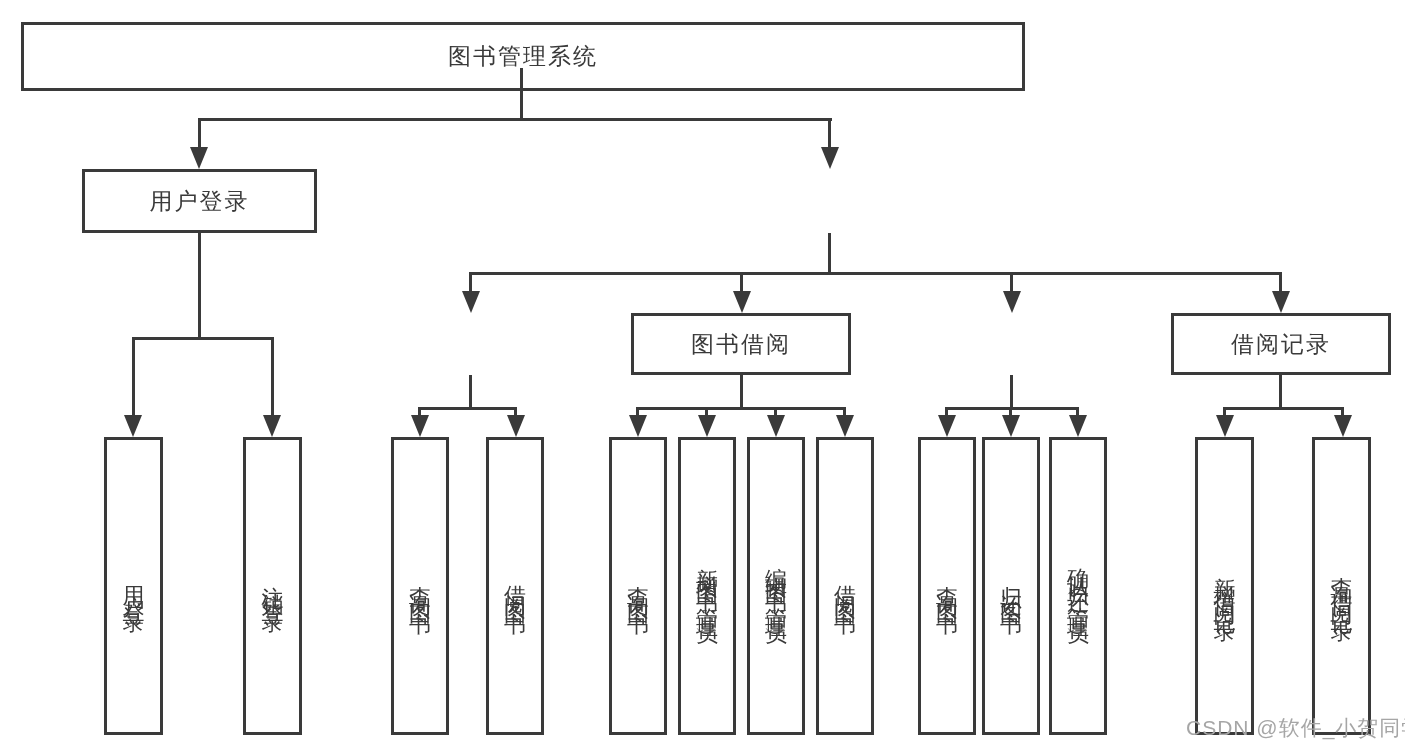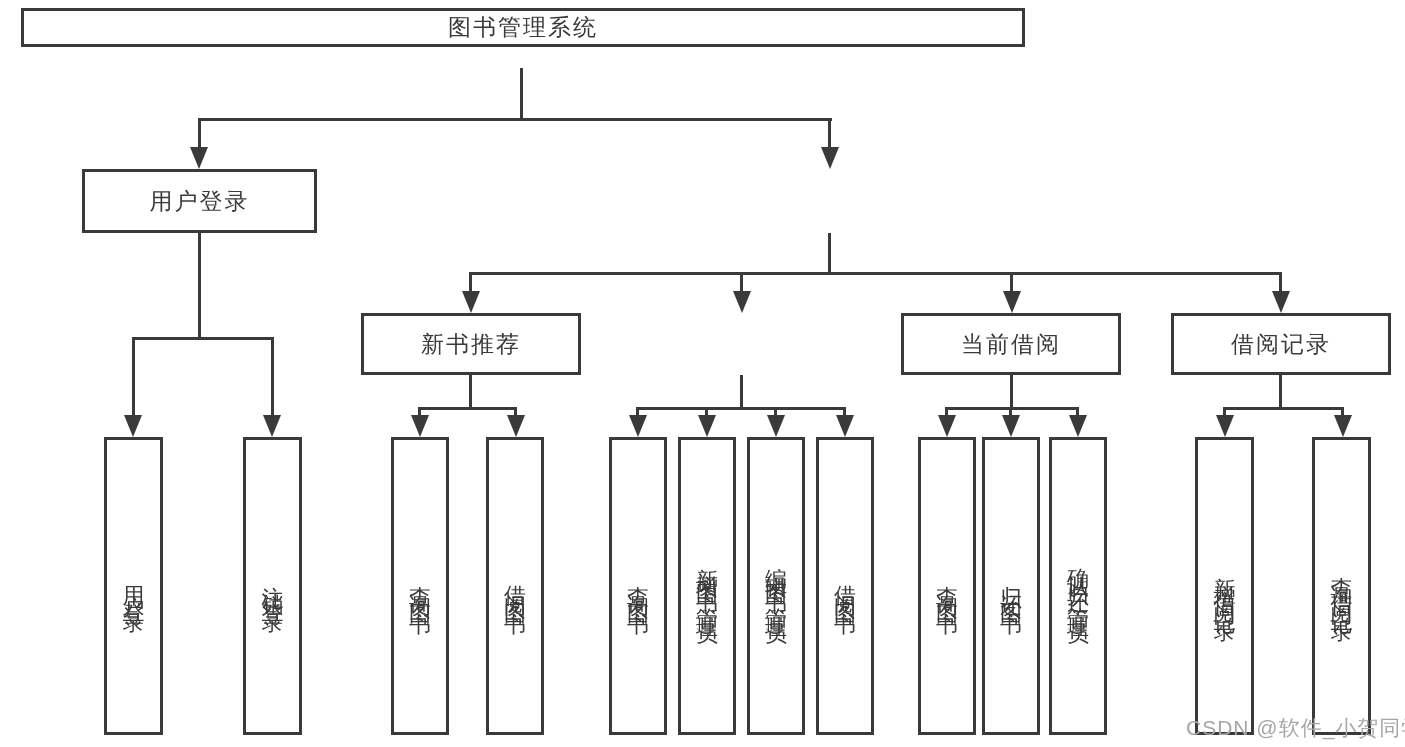--- a/index.html
+++ b/index.html
@@ -61,21 +61,21 @@
     letter-spacing:1px;
     z-index:20;
     white-space:nowrap;
   }
 </style>
 </head>
 <body>
 
 <div class="stage">
 
-  <div class="node" style="left:21px;top:8px;width:1004px;height:39px">
+  <div class="node" style="left:21px;top:22px;width:1004px;height:69px">
     <span>图书管理系统</span>
   </div>
 
   <div class="vline" style="left:520px;top:68px;height:53px"></div>
   <div class="hline" style="left:198px;top:118px;width:634px"></div>
   <div class="vline" style="left:198px;top:118px;height:33px"></div>
   <div class="ahead" style="left:190px;top:147px"></div>
   <div class="vline" style="left:828px;top:118px;height:33px"></div>
   <div class="ahead" style="left:821px;top:147px"></div>
 
@@ -87,25 +87,22 @@
   <div class="hline" style="left:469px;top:272px;width:813px"></div>
   <div class="vline" style="left:469px;top:272px;height:22px"></div>
   <div class="ahead" style="left:462px;top:291px"></div>
   <div class="vline" style="left:740px;top:272px;height:22px"></div>
   <div class="ahead" style="left:733px;top:291px"></div>
   <div class="vline" style="left:1010px;top:272px;height:22px"></div>
   <div class="ahead" style="left:1003px;top:291px"></div>
   <div class="vline" style="left:1279px;top:272px;height:22px"></div>
   <div class="ahead" style="left:1272px;top:291px"></div>
 
-  <div class="node" style="left:361px;top:313px;width:220px;height:62px">
-    <span>新书推荐</span>
-  </div>
-  <div class="node" style="left:901px;top:313px;width:220px;height:62px">
-    <span>当前借阅</span>
+  <div class="node" style="left:631px;top:313px;width:220px;height:62px">
+    <span>图书借阅</span>
   </div>
   <div class="node" style="left:1171px;top:313px;width:220px;height:62px">
     <span>借阅记录</span>
   </div>
 
   <div class="vline" style="left:198px;top:233px;height:107px"></div>
   <div class="hline" style="left:132px;top:337px;width:142px"></div>
   <div class="vline" style="left:132px;top:337px;height:81px"></div>
   <div class="ahead" style="left:124px;top:415px"></div>
   <div class="vline" style="left:271px;top:337px;height:81px"></div>

